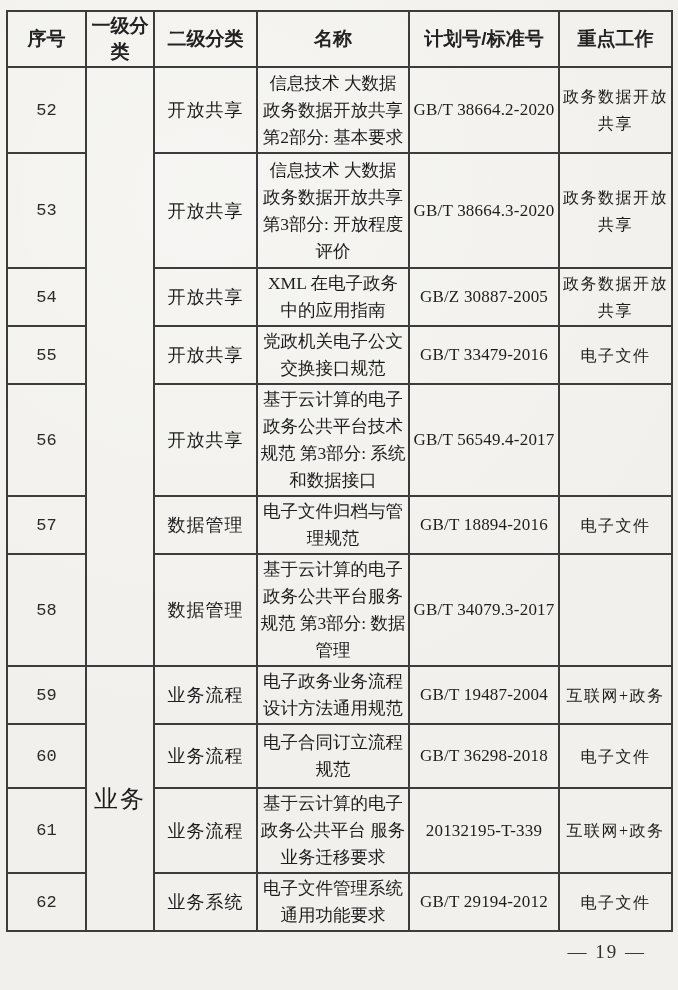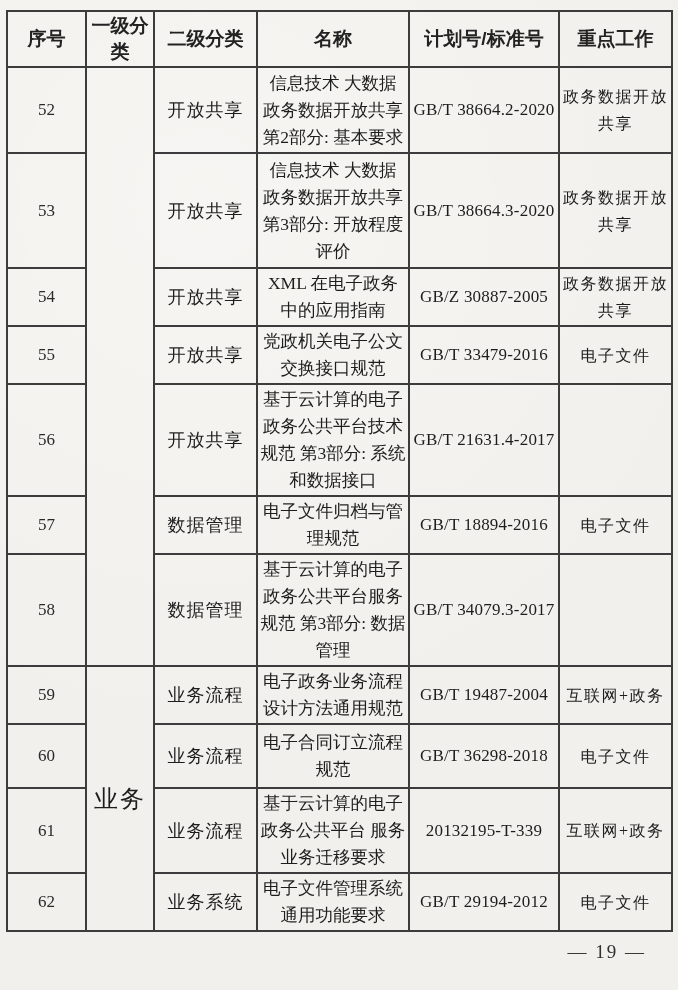--- a/index.html
+++ b/index.html
@@ -32,21 +32,21 @@
     overflow: hidden;
   }
   th.hdr {
     font-family: "Liberation Sans", "DejaVu Sans", sans-serif;
     font-weight: 700;
     font-size: 19px;
     line-height: 26px;
     color: #222;
   }
   td.no {
-    font-family: Liberation Serif, serif;
+    font-family: Liberation Mono, monospace;
     font-size: 17px;
     color: #2a2a2a;
     margin-left: 19px;
   }
   td.cat1 {
     font-size: 24px;
     letter-spacing: 2px;
     border-radius: 13px;
   }
   td.cat2 {
@@ -136,21 +136,21 @@
       <td class="cat2">开放共享</td>
       <td class="name">党政机关电子公文交换接口规范</td>
       <td class="std-no">GB/T 33479-2016</td>
       <td class="focus">电子文件</td>
     </tr>
 
     <tr style="height:107px">
       <td class="no">56</td>
       <td class="cat2">开放共享</td>
       <td class="name">基于云计算的电子政务公共平台技术规范 第3部分: 系统和数据接口</td>
-      <td class="std-no">GB/T 21631.4-2017</td>
+      <td class="std-no">GB/T 56549.4-2017</td>
       <td class="focus"></td>
     </tr>
 
     <tr style="height:42px">
       <td class="no">57</td>
       <td class="cat2">数据管理</td>
       <td class="name">电子文件归档与管理规范</td>
       <td class="std-no">GB/T 18894-2016</td>
       <td class="focus">电子文件</td>
     </tr>

